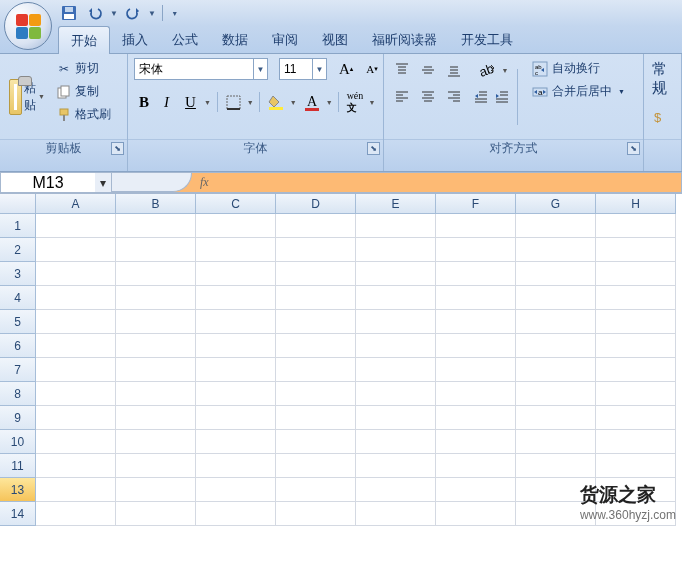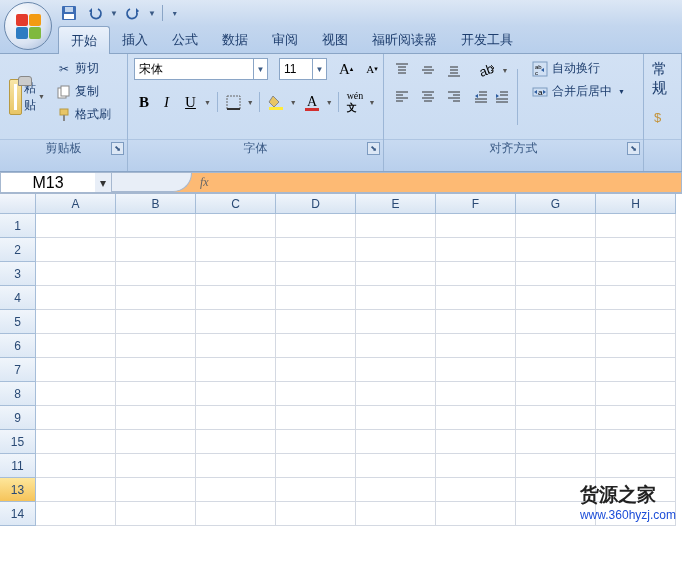--- a/index.html
+++ b/index.html
@@ -68,21 +68,21 @@
 .col-h { width: 80px; background: linear-gradient(#f0f5fb, #d9e5f3); border-right: 1px solid #a6bdd8; border-bottom: 1px solid #a6bdd8; text-align: center; font-size: 12px; line-height: 20px; color: #2a4a75; font-family: Arial; }
 .row { display: flex; height: 24px; }
 .row-h { width: 36px; background: linear-gradient(#f0f5fb, #dde8f5); border-right: 1px solid #a6bdd8; border-bottom: 1px solid #a6bdd8; text-align: center; font-size: 12px; line-height: 24px; color: #2a4a75; font-family: Arial; }
 .row-h.sel { background: linear-gradient(#fde69b, #f6c45a); }
 .cell { width: 80px; border-right: 1px solid #d4d9e2; border-bottom: 1px solid #d4d9e2; background: #fff; }
 
 .watermark { position: absolute; right: 6px; bottom: 44px; display: flex; align-items: center; gap: 8px; }
 .wm-badge { width: 46px; height: 46px; background: #e2392e; border-radius: 8px; color: #fff; font-weight: bold; font-size: 17px; display: flex; align-items: center; justify-content: center; font-family: Arial; }
 .wm-txt { display: flex; flex-direction: column; margin-left: 35px; }
 .wm-title { font-size: 19px; font-weight: bold; color: #222; }
-.wm-url { font-size: 12px; color: #1d4ed8; }
+.wm-url { font-size: 12px; color: #737373; }
 
 svg { display: block; }
 </style>
 </head>
 <body>
 
 <div class="office-btn">
   <div class="office-logo">
       <div class="r"></div>
       <div class="o"></div>
@@ -505,21 +505,21 @@
         <div class="cell"></div>
         <div class="cell"></div>
         <div class="cell"></div>
         <div class="cell"></div>
         <div class="cell"></div>
         <div class="cell"></div>
         <div class="cell"></div>
         <div class="cell"></div>
       </div>
       <div class="row">
-        <div class="row-h">15</div>
+        <div class="row-h">10</div>
         <div class="cell"></div>
         <div class="cell"></div>
         <div class="cell"></div>
         <div class="cell"></div>
         <div class="cell"></div>
         <div class="cell"></div>
         <div class="cell"></div>
         <div class="cell"></div>
       </div>
       <div class="row">

